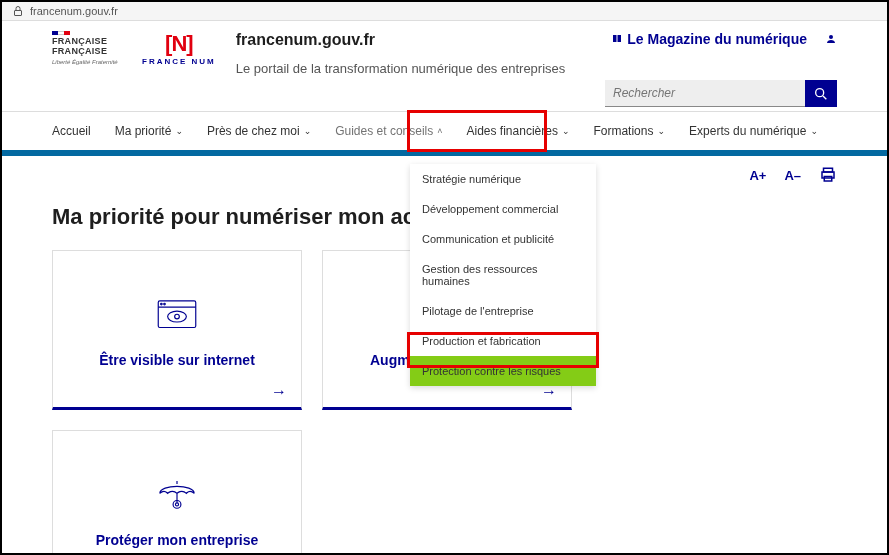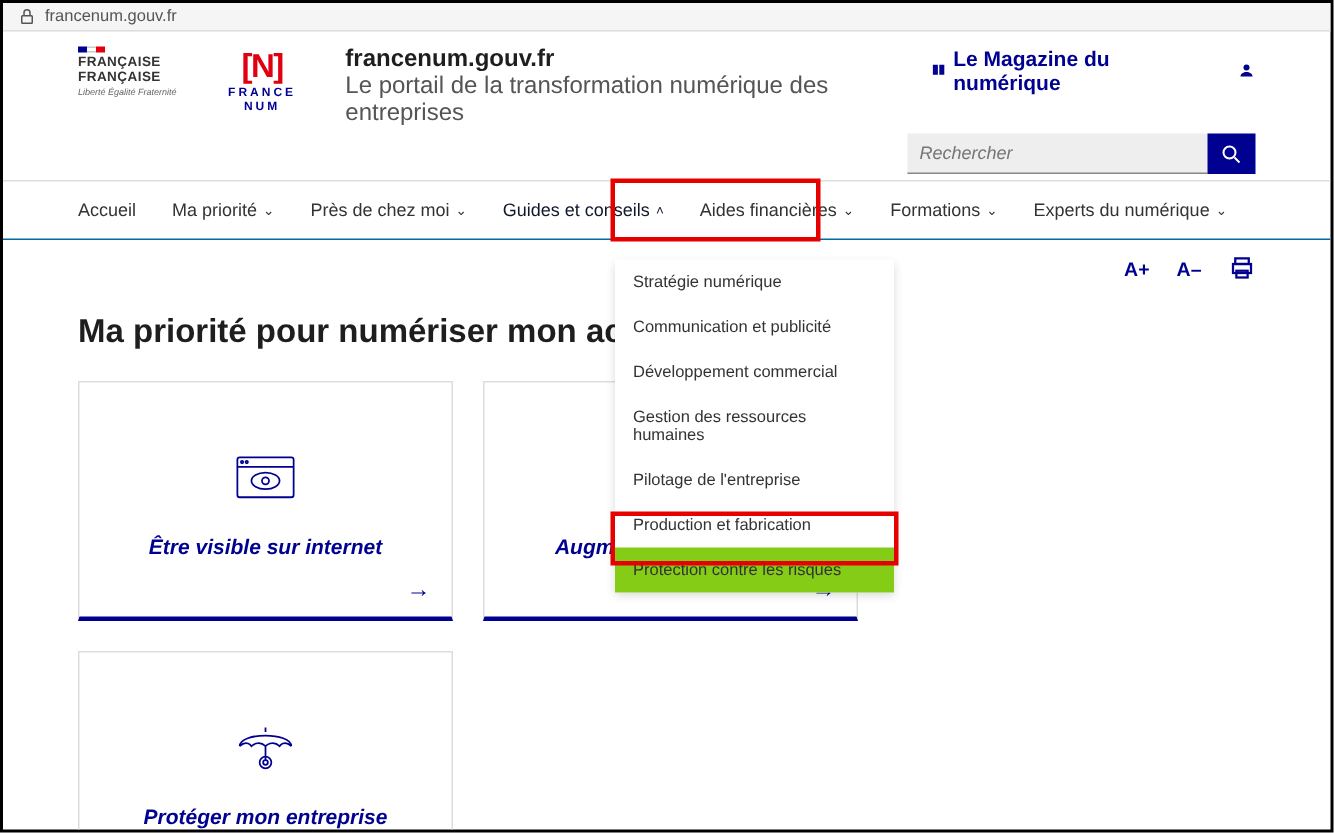--- a/index.html
+++ b/index.html
@@ -14,46 +14,46 @@
   .gov-logo .f-blue { background: #000091; }
   .gov-logo .f-white { background: #fff; border-top:1px solid #ccc; border-bottom:1px solid #ccc;}
   .gov-logo .f-red { background: #e1000f; }
   .gov-logo b { font-weight: bold; letter-spacing: 0.3px; }
   .gov-logo .sub { font-size: 6px; font-style: italic; color: #666; margin-top:2px;}
   .francenum-logo { margin-left: 20px; text-align: center; }
   .francenum-logo .n { color: #e1000f; font-weight: bold; font-size: 22px; letter-spacing: -1px;}
   .francenum-logo .txt { color: #000091; font-size: 8px; letter-spacing: 2px; font-weight: bold;}
   .site-title { margin-left: 20px; }
   .site-title h1 { color: #1e1e1e; font-size: 16px; font-weight: bold; }
-  .site-title .sub { font-size: 16px; color: #555; }
+  .site-title .sub { font-size: 13px; color: #555; margin-top: 12px; }
   .top-links { margin-left: auto; display: flex; gap: 18px; font-size: 14px; color: #000091; font-weight: 600;}
   .top-links .lnk { display: flex; align-items: center; gap: 4px; cursor: pointer; }
   .top-links svg { width: 12px; height: 12px; }
   .search-row { display: flex; justify-content: flex-end; margin-top: -4px; margin-bottom: 4px;}
   .search-box { display: flex; }
   .search-box input { width: 200px; background: #eee; border: none; border-bottom: 1px solid #888; padding: 6px 8px; font-size: 12px; font-style: italic; color: #0f172a; }
   .search-box button { width: 32px; background: #000091; border: none; display: flex; align-items: center; justify-content: center; cursor: pointer; }
   .search-box button svg { width: 16px; height: 16px; stroke: #fff; }
-  .main-nav-wrap { border-top: 1px solid #ddd; border-bottom: 1px solid #0369a1; }
+  .main-nav-wrap { border-top: 1px solid #ddd; border-bottom: 6px solid #0369a1; }
   .main-nav { display: flex; gap: 24px; padding: 0; position: relative; }
   .nav-item { padding: 12px 0; font-size: 12px; cursor: pointer; display: flex; align-items: center; gap: 4px; }
-  .nav-item.active { color: #0f172a; }
+  .nav-item.active { color: #737373; }
   .chev { font-size: 9px; }
   .highlight-box { border: 3px solid #e60000; position: absolute; }
   .hl-nav { top: -2px; left: 355px; width: 140px; height: 42px; }
   .dropdown { position: absolute; top: 52px; left: 358px; width: 186px; background: #fff; box-shadow: 0 2px 6px rgba(0,0,0,0.15); z-index: 10; }
   .dd-item { padding: 9px 12px; font-size: 11px; cursor: pointer; }
   .dd-item.hover { background: #84cc16; }
   .hl-dd { top: 220px; left: 355px; width: 192px; height: 36px; z-index: 11; }
   .tools-row { display: flex; justify-content: flex-end; gap: 18px; padding: 10px 0; color: #000091; font-size: 13px; font-weight: bold; align-items: center;}
   .tools-row .tool { cursor: pointer; display:flex; align-items:center; gap:2px;}
   .tools-row svg { width: 18px; height: 18px; stroke: #000091; fill: none; stroke-width: 2;}
   h2.page-title { font-size: 22px; font-weight: bold; color: #1e1e1e; margin: 10px 0 20px; }
   .cards { display: flex; flex-wrap: wrap; gap: 20px; }
-  .card { width: 250px; height: 160px; border: 1px solid #ddd; border-bottom: 3px solid #000091; display: flex; flex-direction: column; align-items: center; justify-content: center; position: relative; cursor: pointer; font-style: italic; }
+  .card { width: 250px; height: 160px; border: 1px solid #ddd; border-bottom: 3px solid #000091; display: flex; flex-direction: column; align-items: center; justify-content: center; position: relative; cursor: pointer; }
   .card svg { width: 50px; height: 50px; stroke: #000091; fill: none; stroke-width: 1.5; }
   .card .ct { color: #000091; font-weight: bold; font-size: 14px; margin-top: 12px; text-align:center; padding: 0 10px;}
   .card .arrow { position: absolute; bottom: 8px; right: 14px; color: #000091; font-size: 16px; }
 </style>
 </head>
 <body>
 
 <div class="browser-bar">
   <svg viewBox="0 0 24 24" fill="none" stroke="#555" stroke-width="2">
       <rect x="5" y="11" width="14" height="10" rx="1"></rect>
@@ -139,22 +139,22 @@
         </div>
       <div class="nav-item">
           <span>Experts du numérique</span>
           <span class="chev">⌄</span>
         </div>
 
       <div class="highlight-box hl-nav"></div>
 
       <div class="dropdown">
         <div class="dd-item">Stratégie numérique</div>
+        <div class="dd-item">Développement commercial</div>
         <div class="dd-item">Communication et publicité</div>
-        <div class="dd-item">Développement commercial</div>
         <div class="dd-item">Gestion des ressources humaines</div>
         <div class="dd-item">Pilotage de l'entreprise</div>
         <div class="dd-item">Production et fabrication</div>
         <div class="dd-item hover">Protection contre les risques</div>
       </div>
       <div class="highlight-box hl-dd"></div>
     </div>
   </div>
 </div>
 

